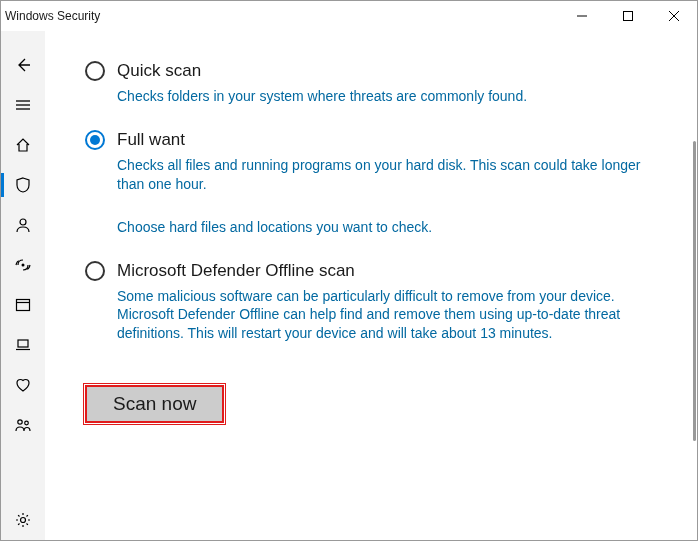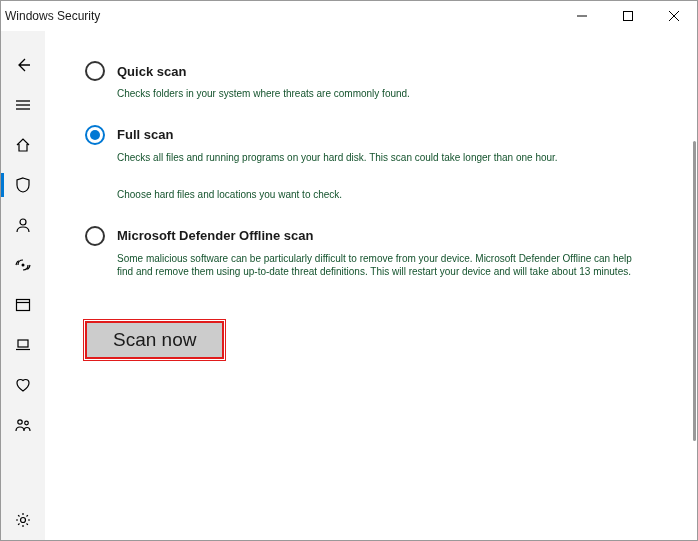--- a/index.html
+++ b/index.html
@@ -93,28 +93,28 @@
     border-color: #0078d4;
   }
   .radio.selected::after {
     content: "";
     position: absolute;
     top: 3px; left: 3px; right: 3px; bottom: 3px;
     border-radius: 50%;
     background: #0078d4;
   }
   .opt-title {
-    font-size: 13px;
-    font-weight: 700;
+    font-size: 17px;
+    font-weight: 400;
   }
   .opt-desc {
     margin-left: 32px;
     margin-top: 6px;
-    font-size: 10px;
-    color: #14532d;
+    font-size: 14px;
+    color: #0369a1;
     max-width: 530px;
     line-height: 1.35;
   }
   .scan-button {
     margin-top: 18px;
     margin-left: 0;
     display: inline-block;
     background: #cccccc;
     border: 2px solid #e11b1b;
     padding: 6px 26px;
@@ -244,21 +244,21 @@
         <div class="opt-head">
           <span class="radio"></span>
           <span class="opt-title">Quick scan</span>
         </div>
         <div class="opt-desc">Checks folders in your system where threats are commonly found.</div>
       </div>
 
       <div class="scan-option">
         <div class="opt-head">
           <span class="radio selected"></span>
-          <span class="opt-title">Full scan</span>
+          <span class="opt-title">Full want</span>
         </div>
         <div class="opt-desc">Checks all files and running programs on your hard disk. This scan could take longer than one hour.</div>
       </div>
 
       <div class="scan-option">
         <div class="opt-desc">Choose hard files and locations you want to check.</div>
       </div>
 
       <div class="scan-option">
         <div class="opt-head">

